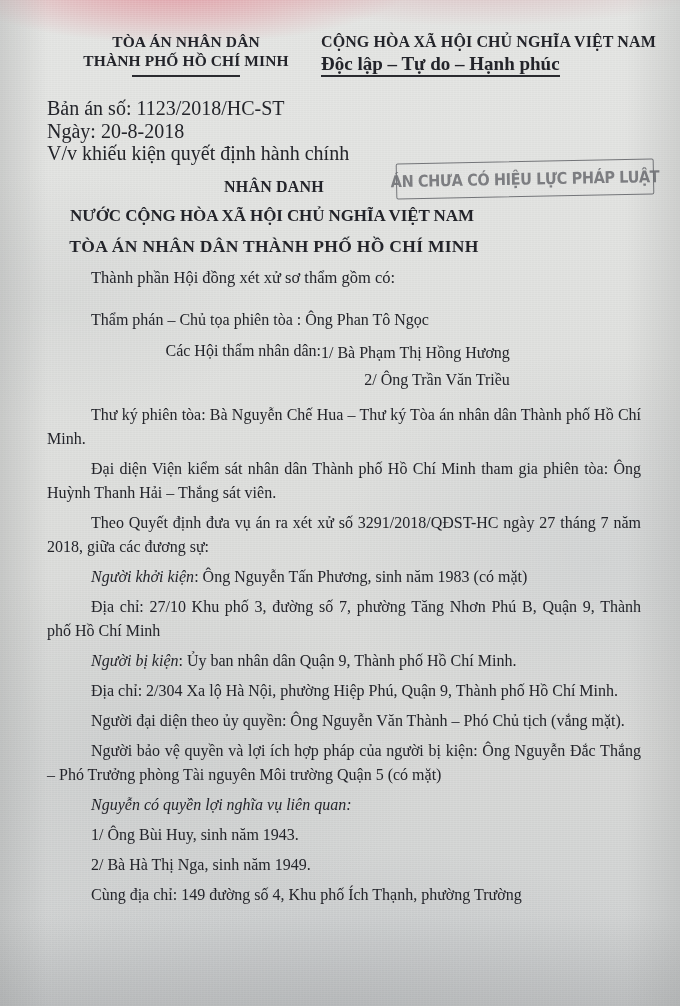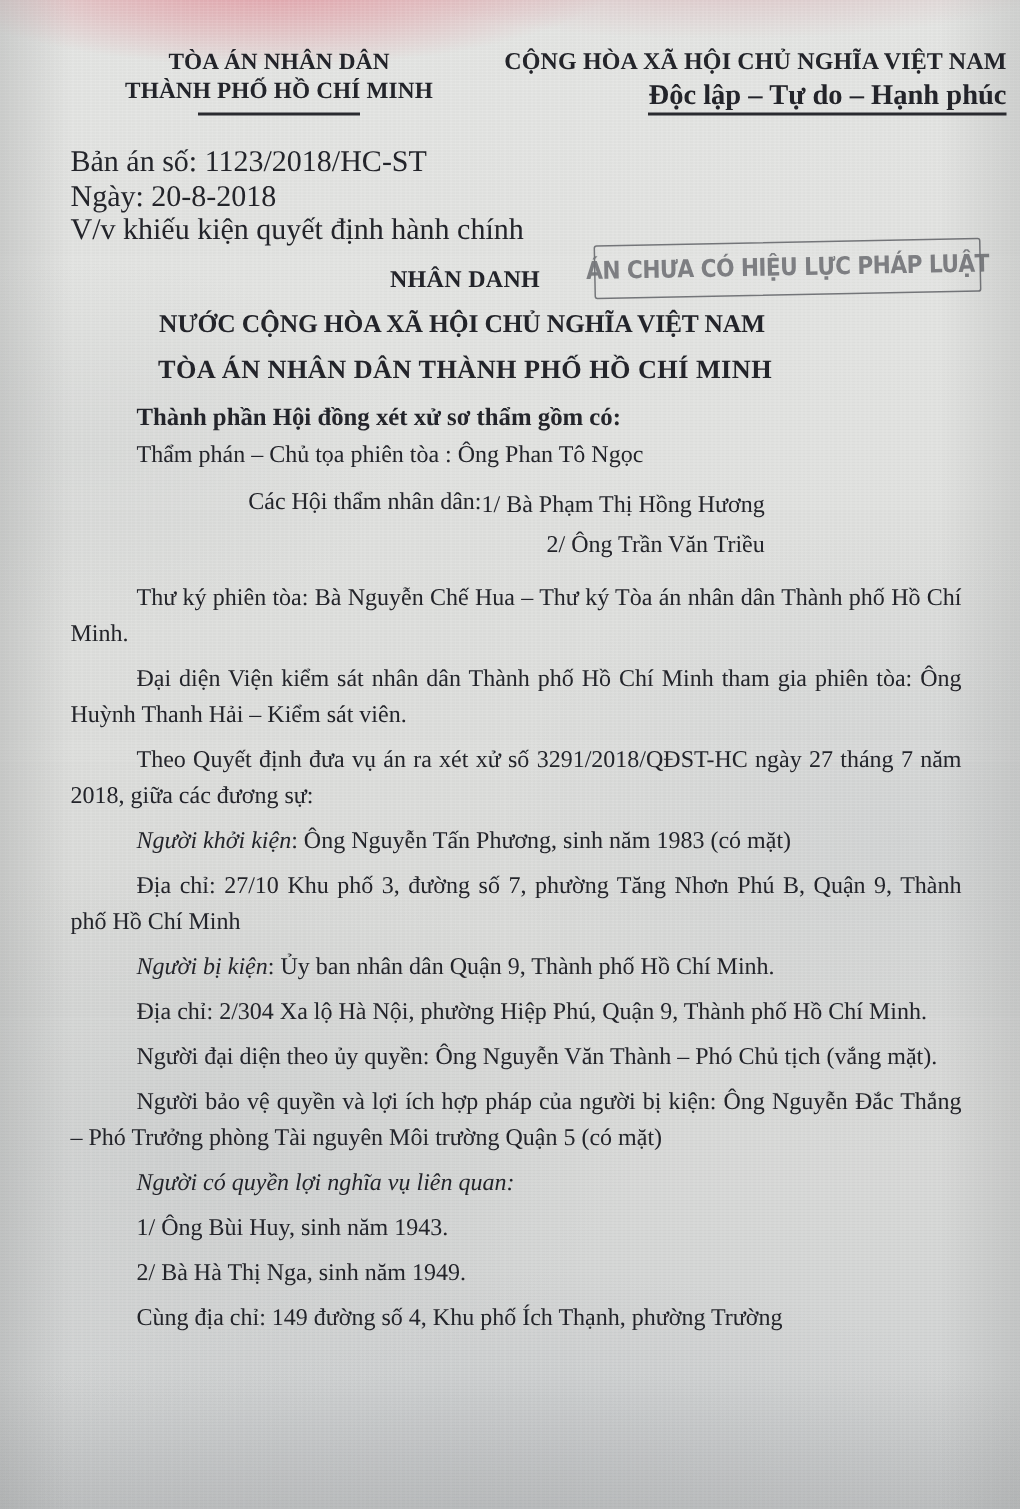--- a/index.html
+++ b/index.html
@@ -69,21 +69,21 @@
     padding-left: 13px;
   }
   .lh-left {
     width: 250px;
     margin-left: 48px;
     text-align: center;
   }
   .lh-right {
     width: 350px;
     margin-left: 10px;
-    text-align: right;
+    text-align: left;
   }
   .lh-line {
     font-weight: bold;
     font-size: 15.5px;
     letter-spacing: 0.1px;
     line-height: 19px;
     white-space: nowrap;
   }
   .lh-right .lh-line {
     font-size: 16px;
@@ -145,21 +145,20 @@
     opacity: 0.92;
   }
 
   
   .titles {
     position: absolute;
     top: 178px;
     left: 0;
     width: 566px;
     text-align: center;
-    margin-left: 36px;
   }
   .t-nhandanh {
     font-weight: bold;
     font-size: 16px;
     letter-spacing: 0.2px;
     margin-left: -18px;
   }
   .t-nuoc {
     font-weight: bold;
     font-size: 17px;
@@ -193,23 +192,23 @@
     text-indent: 44px;
   }
   .ital {
     font-style: italic;
   }
   .nowrap-justify {
     text-align: left;
   }
 
   .heading-council {
-    font-weight: bold;
+    font-weight: normal;
     font-size: 16.5px;
-    margin: 0 0 2px 44px;
+    margin: 0 0 18px 44px;
   }
   .line-judge {
     margin: 0 0 7px 44px;
     font-size: 16px;
   }
   .assessors {
     margin: 0 0 4px 44px;
     display: flex;
     text-align: right;
   }
@@ -273,38 +272,38 @@
       <div class="assessors">
         <div class="assessors-label">Các Hội thẩm nhân dân:</div>
         <div class="assessors-list">
           <div class="assessor-item">1/ Bà Phạm Thị Hồng Hương</div>
           <div class="assessor-item">2/ Ông Trần Văn Triều</div>
         </div>
       </div>
 
       <p class="p indent" style="margin-top:10px;">Thư ký phiên tòa: Bà Nguyễn Chế Hua – Thư ký Tòa án nhân dân Thành phố Hồ Chí Minh.</p>
 
-      <p class="p indent">Đại diện Viện kiểm sát nhân dân Thành phố Hồ Chí Minh tham gia phiên tòa: Ông Huỳnh Thanh Hải – Kiểm sát viên.</p>
+      <p class="p indent">Đại diện Viện kiểm sát nhân dân Thành phố Hồ Chí Minh tham gia phiên tòa: Ông Huỳnh Thanh Hải – Thắng sát viên.</p>
 
 
       <p class="p indent">Theo Quyết định đưa vụ án ra xét xử số 3291/2018/QĐST-HC ngày 27 tháng 7 năm 2018, giữa các đương sự:</p>
 
       <p class="p indent nowrap-justify"><span class="ital">Người khởi kiện</span><span>: Ông Nguyễn Tấn Phương, sinh năm 1983 (có mặt)</span></p>
 
       <p class="p indent">Địa chỉ: 27/10 Khu phố 3, đường số 7, phường Tăng Nhơn Phú B, Quận 9, Thành phố Hồ Chí Minh</p>
 
       <p class="p indent nowrap-justify"><span class="ital">Người bị kiện</span><span>: Ủy ban nhân dân Quận 9, Thành phố Hồ Chí Minh.</span></p>
 
       <p class="p indent">Địa chỉ: 2/304 Xa lộ Hà Nội, phường Hiệp Phú, Quận 9, Thành phố Hồ Chí Minh.</p>
 
       <p class="p indent">Người đại diện theo ủy quyền: Ông Nguyễn Văn Thành – Phó Chủ tịch (vắng mặt).</p>
 
       <p class="p indent">Người bảo vệ quyền và lợi ích hợp pháp của người bị kiện: Ông Nguyễn Đắc Thắng – Phó Trưởng phòng Tài nguyên Môi trường Quận 5 (có mặt)</p>
 
-      <p class="p indent nowrap-justify ital">Người có quyền lợi nghĩa vụ liên quan:</p>
+      <p class="p indent nowrap-justify ital">Nguyễn có quyền lợi nghĩa vụ liên quan:</p>
 
       <p class="p indent nowrap-justify">1/ Ông Bùi Huy, sinh năm 1943.</p>
 
       <p class="p indent nowrap-justify">2/ Bà Hà Thị Nga, sinh năm 1949.</p>
 
       <p class="p indent">Cùng địa chỉ: 149 đường số 4, Khu phố Ích Thạnh, phường Trường</p>
 
     </div>
   </div>
 </div>

